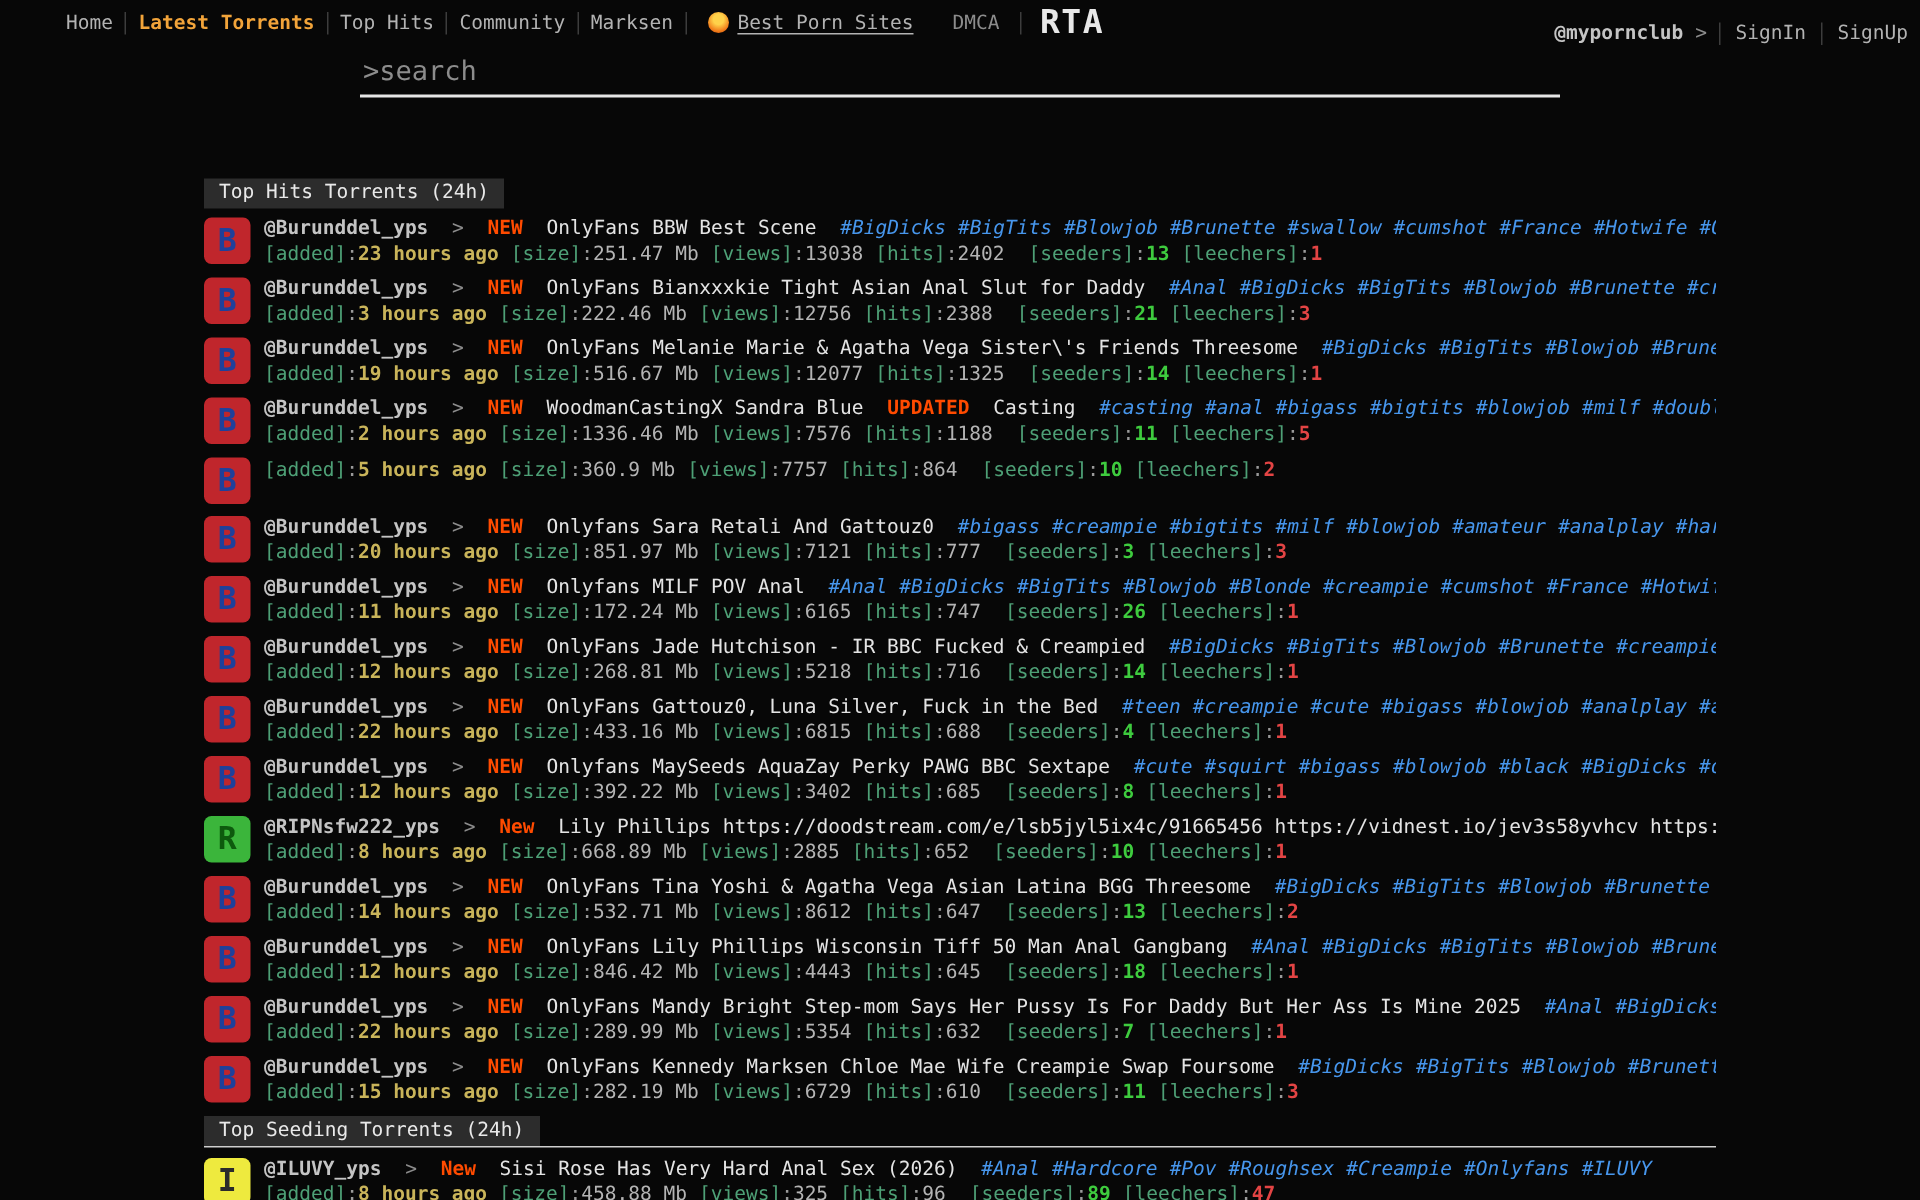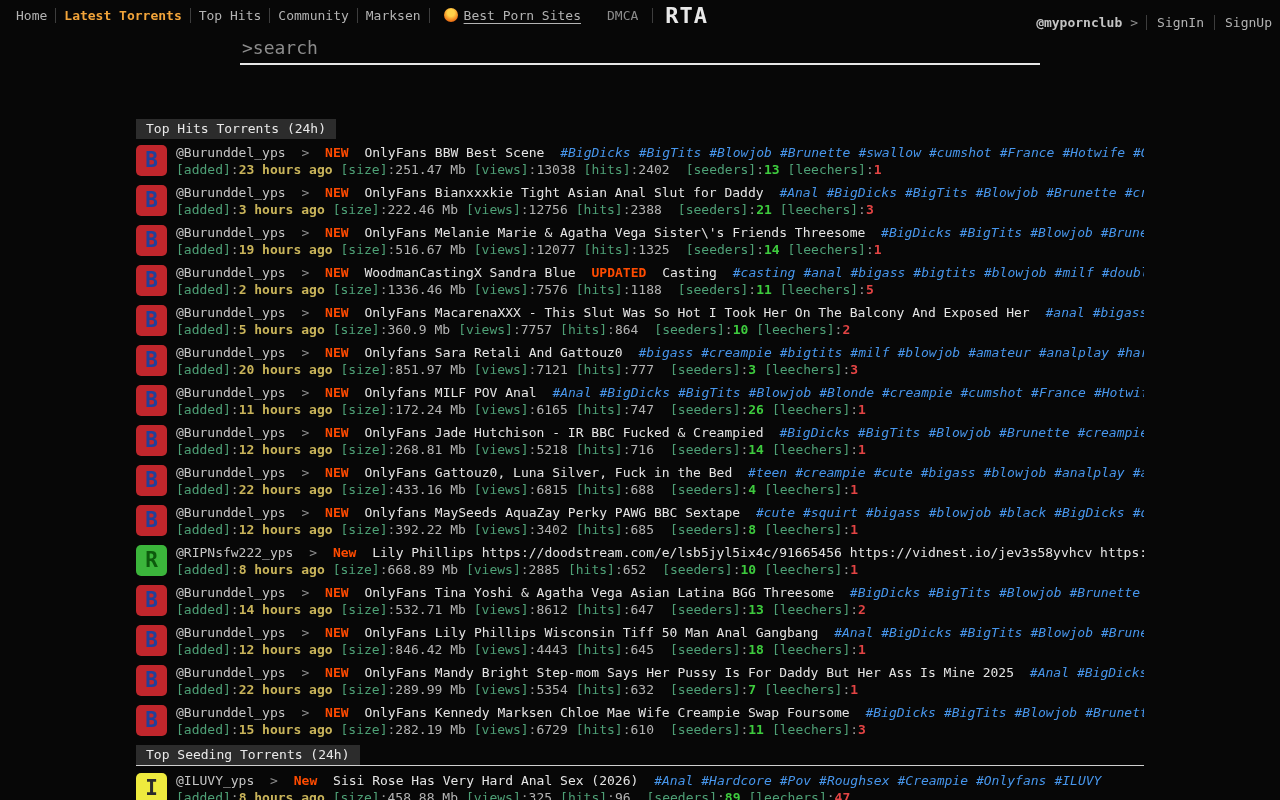--- a/index.html
+++ b/index.html
@@ -10,21 +10,21 @@
     --c-title:#e4e4e4; --c-user:#c4c4c4;
   }
   *{margin:0;padding:0;box-sizing:border-box;}
   html,body{width:1280px;height:800px;overflow:hidden;}
   body{
     background:var(--c-page_bg);
     font-family:"DejaVu Sans Mono","Liberation Mono",monospace;
     font-size:13px;color:var(--c-text);
   }
   
-  .topbar{height:30px;display:flex;align-items:center;padding-left:8px;position:relative;}
+  .topbar{height:30px;display:flex;align-items:center;padding-left:8px;position:relative;margin-left:28px;}
   .nav-item{color:var(--c-muted);text-decoration:none;padding:0 8px;cursor:pointer;white-space:nowrap;}
   .nav-item.active{color:var(--c-accent);font-weight:bold;}
   .vdiv{width:1px;height:15px;background:var(--c-divider);display:inline-block;}
   .best-sites{display:flex;align-items:center;gap:6px;margin-left:14px;color:var(--c-muted);cursor:pointer;}
   .best-sites .label{text-decoration:underline;text-underline-offset:3px;}
   .fire-icon{width:14px;height:14px;border-radius:50%;background:radial-gradient(circle at 50% 35%,#ffd24a 0 30%,#f07818 70%,#b44a10 100%);display:inline-block;}
   .dmca{color:var(--c-dim);margin:0 14px 0 26px;cursor:pointer;text-decoration:none;}
   .rta{color:#e8e8e8;font-weight:800;font-size:22px;letter-spacing:1px;margin-left:12px;cursor:pointer;}
   .account-area{position:absolute;right:6px;top:0;height:30px;display:flex;align-items:flex-end;gap:8px;}
   .account{color:var(--c-user);font-weight:bold;cursor:pointer;}
@@ -44,21 +44,21 @@
   .head-box{display:inline-block;background:var(--c-panel);color:#e9e9e9;padding:2px 10px 3px 10px;}
   
   .row{display:flex;gap:9px;margin-bottom:8px;align-items:flex-start;}
   .avatar{
     width:31px;height:31px;border-radius:5px;flex:0 0 31px;
     font-weight:bold;font-size:21px;line-height:31px;text-align:center;cursor:pointer;
   }
   .rowtext{flex:1;min-width:0;}
   .line1{white-space:nowrap;overflow:hidden;line-height:16px;}
   .line1 > span{margin-right:8px;}
-  .user{color:var(--c-user);font-weight:normal;cursor:pointer;}
+  .user{color:var(--c-user);font-weight:bold;cursor:pointer;}
   .chev{color:var(--c-dim);}
   .badge,.badge2{color:var(--c-badge);font-weight:bold;}
   .title1,.title2{color:var(--c-title);cursor:pointer;}
   .tags{margin-right:0;}
   .tag{color:var(--c-tag);font-style:italic;margin-right:8px;cursor:pointer;}
   .stats{white-space:nowrap;overflow:hidden;line-height:15px;margin-top:1px;}
   .stat{margin-right:8px;}
   .stat.gap{margin-left:8px;}
   .lbl{color:var(--c-label);}
   .colon{color:#9a9a9a;}
@@ -172,30 +172,20 @@
         <span class="tags"><span class="tag">#casting</span><span class="tag">#anal</span><span class="tag">#bigass</span><span class="tag">#bigtits</span><span class="tag">#blowjob</span><span class="tag">#milf</span><span class="tag">#double</span></span>
         
       </div>
       <div class="stats"><span class="stat"><span class="lbl">[added]</span><span class="colon">:</span><span class="v-added">2 hours ago</span></span><span class="stat"><span class="lbl">[size]</span><span class="colon">:</span><span class="v-plain">1336.46 Mb</span></span><span class="stat"><span class="lbl">[views]</span><span class="colon">:</span><span class="v-plain">7576</span></span><span class="stat"><span class="lbl">[hits]</span><span class="colon">:</span><span class="v-plain">1188</span></span><span class="stat gap"><span class="lbl">[seeders]</span><span class="colon">:</span><span class="v-seed">11</span></span><span class="stat"><span class="lbl">[leechers]</span><span class="colon">:</span><span class="v-leech">5</span></span></div>
     </div>
   </div>
 
   <div class="row">
     <div class="avatar" style="background: rgb(192, 38, 44); color: rgb(32, 64, 154);">B</div>
     <div class="rowtext">
-      <div class="line1">
-        <span class="user">@Burunddel_yps</span>
-        <span class="chev">&gt;</span>
-        <span class="badge">NEW</span>
-        <span class="title1">OnlyFans MacarenaXXX - This Slut Was So Hot I Took Her On The Balcony And Exposed Her</span>
-        
-        
-        <span class="tags"><span class="tag">#anal</span><span class="tag">#bigass</span></span>
-        
-      </div>
       <div class="stats"><span class="stat"><span class="lbl">[added]</span><span class="colon">:</span><span class="v-added">5 hours ago</span></span><span class="stat"><span class="lbl">[size]</span><span class="colon">:</span><span class="v-plain">360.9 Mb</span></span><span class="stat"><span class="lbl">[views]</span><span class="colon">:</span><span class="v-plain">7757</span></span><span class="stat"><span class="lbl">[hits]</span><span class="colon">:</span><span class="v-plain">864</span></span><span class="stat gap"><span class="lbl">[seeders]</span><span class="colon">:</span><span class="v-seed">10</span></span><span class="stat"><span class="lbl">[leechers]</span><span class="colon">:</span><span class="v-leech">2</span></span></div>
     </div>
   </div>
 
   <div class="row">
     <div class="avatar" style="background: rgb(192, 38, 44); color: rgb(32, 64, 154);">B</div>
     <div class="rowtext">
       <div class="line1">
         <span class="user">@Burunddel_yps</span>
         <span class="chev">&gt;</span>

